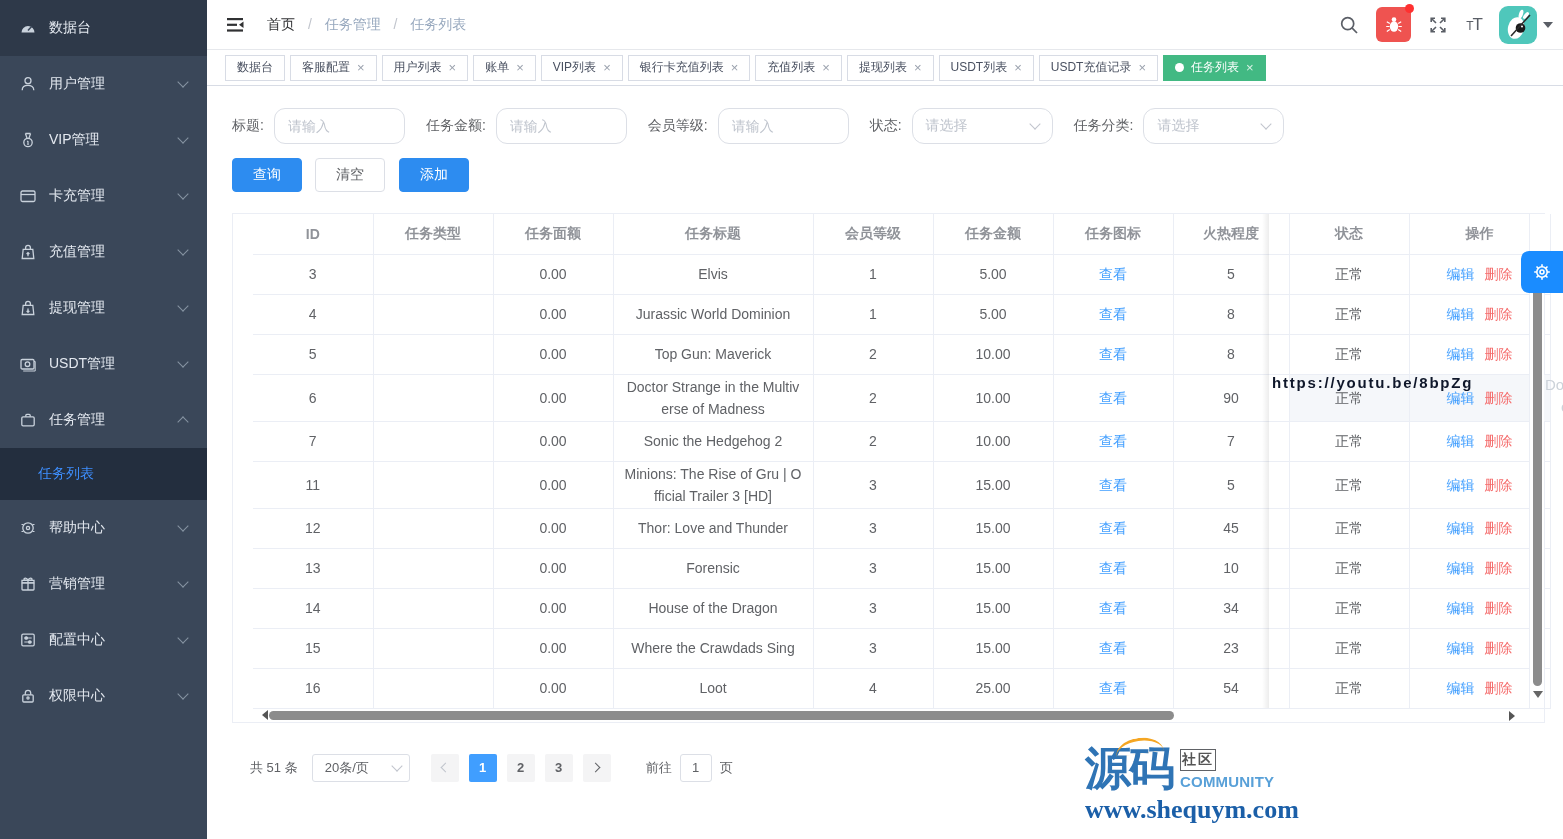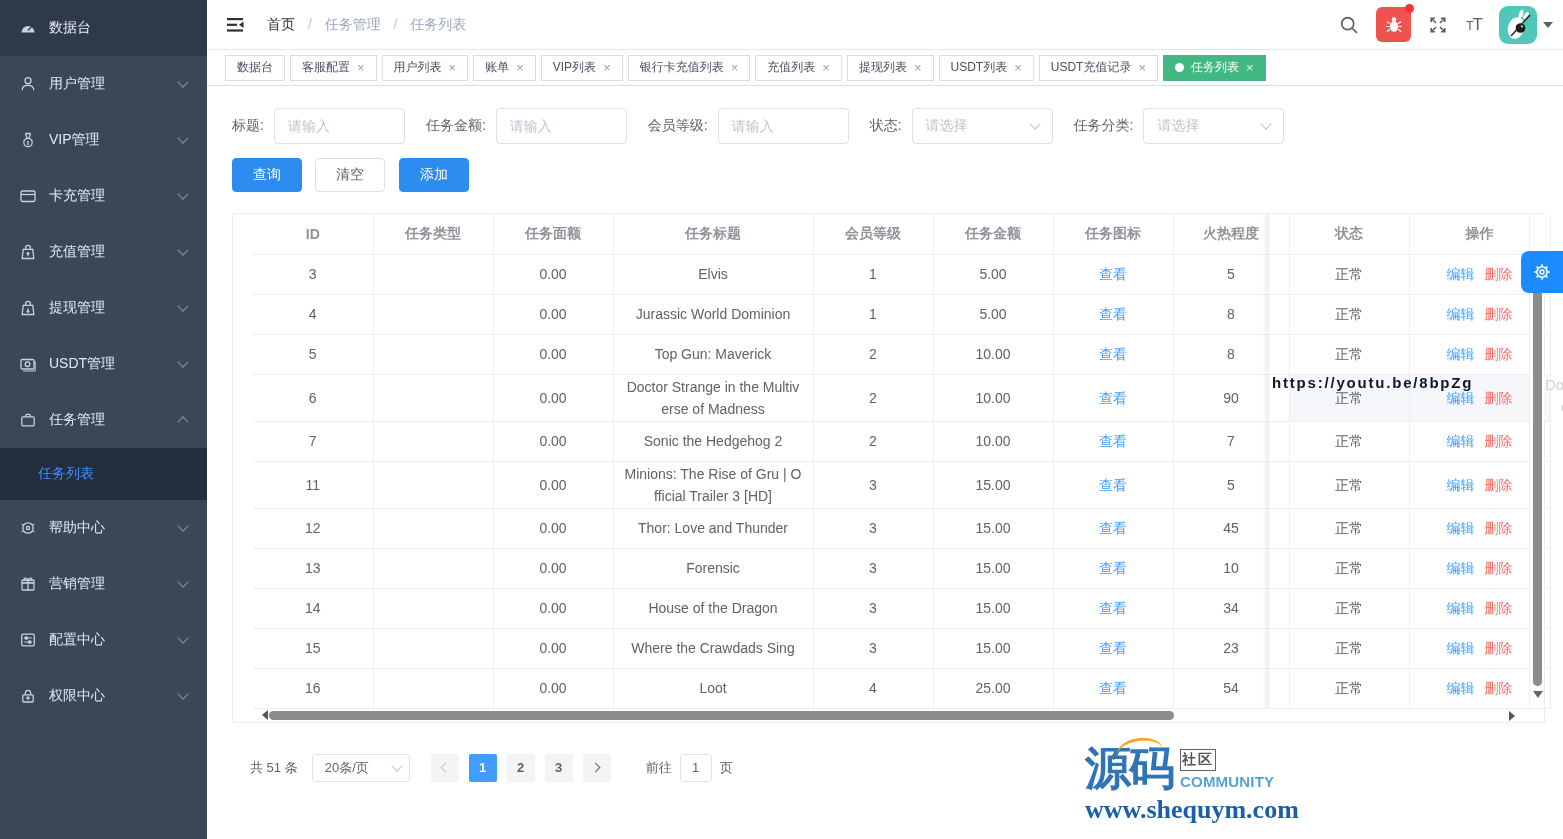--- a/index.html
+++ b/index.html
@@ -45,24 +45,24 @@
 .tab .x { margin-left:7px; color:#9aa1ad; font-size:13px; }
 .tab.active { background:#42b983; border-color:#42b983; color:#fff; }
 .tab.active .x { color:#d9f2e5; }
 .tab .dot { width:9px; height:9px; border-radius:50%; background:#fff; margin-right:7px; }
 
 
 .content { padding-left:25px; position:relative; }
 .filter-row { display:flex; align-items:center; margin-top:22px; }
 .fgroup { display:flex; align-items:center; margin-right:21px; }
 .flabel { font-size:14px; color:#606266; margin-right:10px; }
-.finput { width:131px; height:36px; border:1px solid #dcdfe6; border-radius:4px; padding:0 13px;
+.finput { width:131px; height:36px; border:1px solid #dcdfe6; border-radius:11px; padding:0 13px;
   font-size:14px; color:#606266; font-family:inherit; }
 .finput::placeholder { color:#bfc4cd; }
-.fselect { width:141px; height:36px; border:1px solid #dcdfe6; border-radius:4px; padding:0 13px;
+.fselect { width:141px; height:36px; border:1px solid #dcdfe6; border-radius:12px; padding:0 13px;
   display:flex; align-items:center; color:#bfc4cd; font-size:14px; cursor:pointer; }
 .fselect .ph { flex:1; }
 .schev { width:8px; height:8px; border-right:1.3px solid #c0c4cc; border-bottom:1.3px solid #c0c4cc;
   transform:rotate(45deg); margin-top:-4px; }
 
 
 .btn-row { display:flex; margin-top:14px; }
 .btn { height:34px; border-radius:4px; font-size:14px; padding:12px 20px; cursor:pointer;
   display:flex; align-items:center; font-family:Liberation Sans, sans-serif; }
 .btn.primary { background:#2d8cf0; color:#fff; border:1px solid #2d8cf0; }

